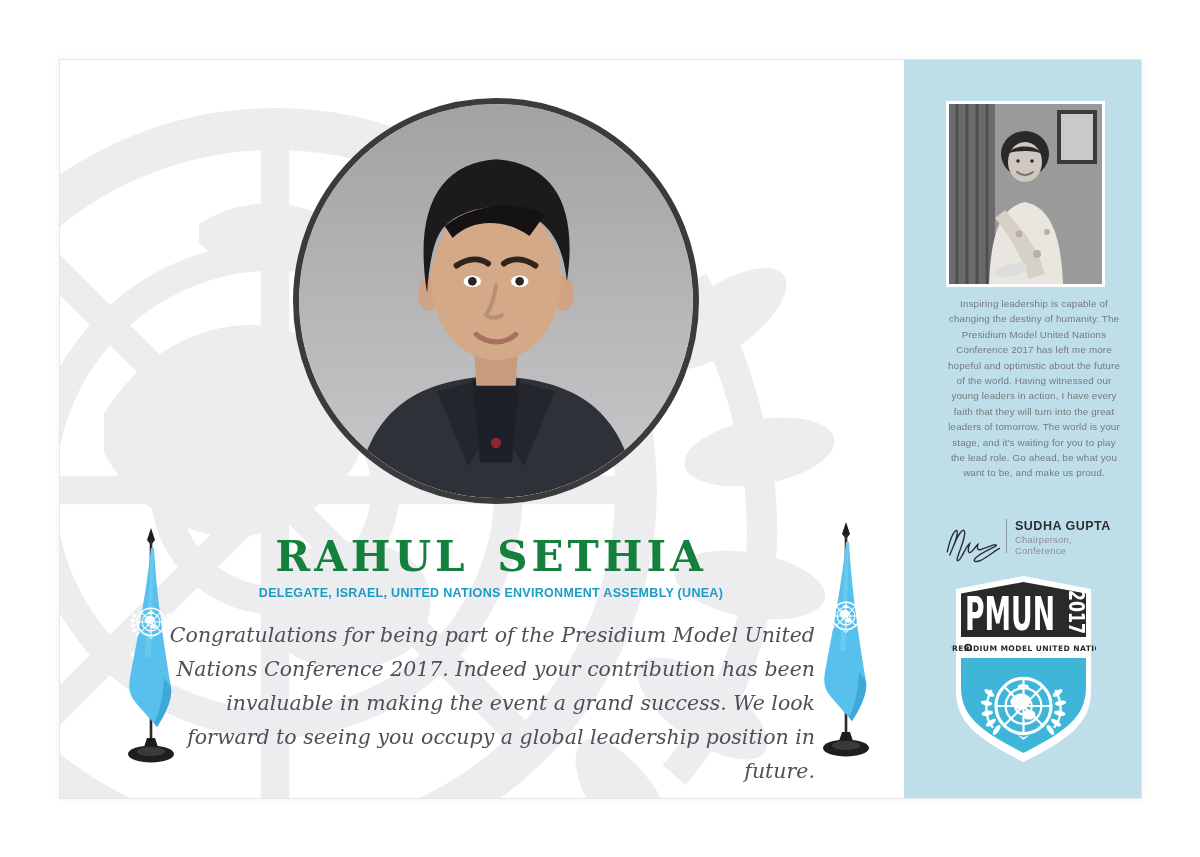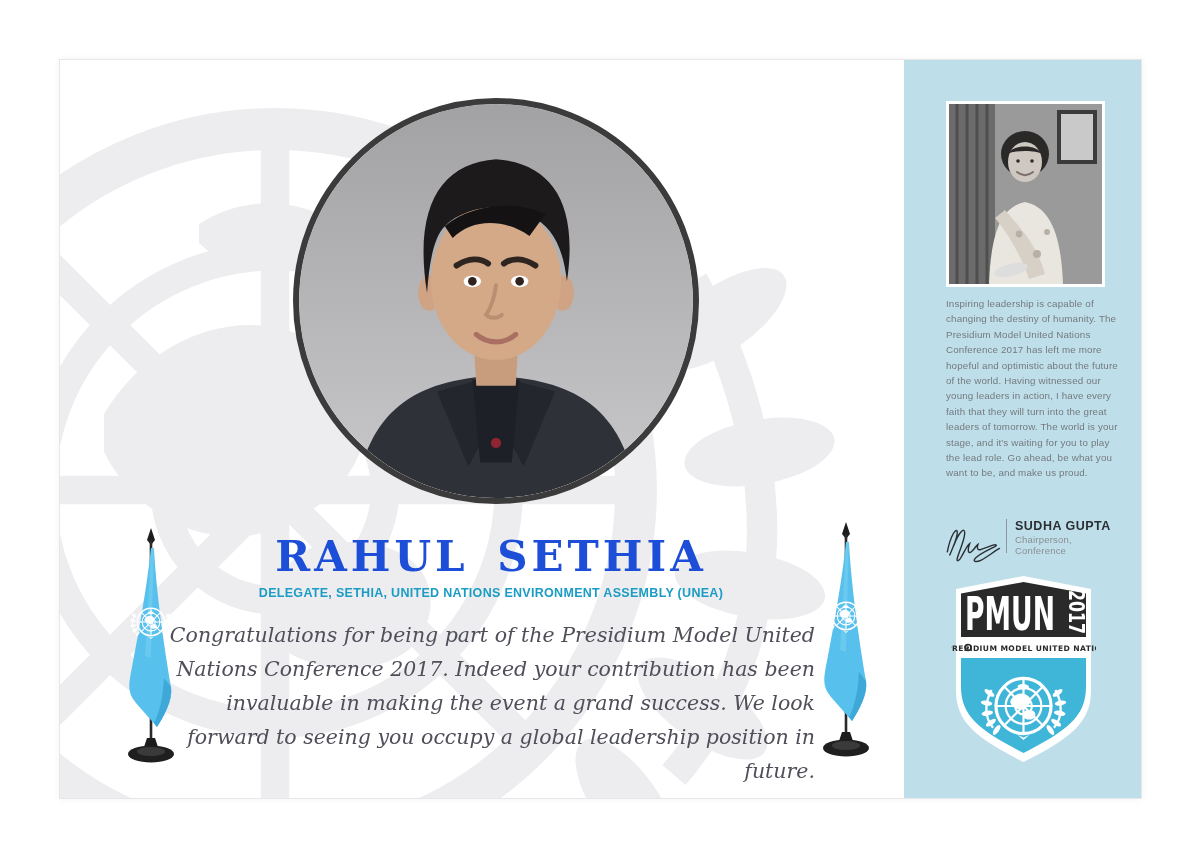--- a/index.html
+++ b/index.html
@@ -8,35 +8,35 @@
   .certificate{position:absolute;left:59px;top:59px;width:1081px;height:738px;background:#ffffff;
     border:1px solid #e7e7ea;box-shadow:0 0 8px rgba(0,0,0,.05);overflow:hidden;}
   .watermark{position:absolute;left:0;top:0;width:900px;height:738px;pointer-events:none;}
   .main-area{position:absolute;left:0;top:0;width:844px;height:738px;}
   .portrait{position:absolute;left:233px;top:38px;width:406px;height:406px;border-radius:50%;
     border:6px solid #3b3b3b;box-sizing:border-box;
     box-shadow:inset 0 0 0 4px #ffffff, inset 0 0 0 6px #3b3b3b;overflow:hidden;background:#b9b9bb;}
   .portrait svg{width:100%;height:100%;display:block;border-radius:50%;}
   .recipient-name{position:absolute;left:0;top:472px;width:862px;text-align:center;
     font-family:"DejaVu Serif","Liberation Serif",serif;font-weight:bold;font-size:42px;
-    letter-spacing:4px;word-spacing:10px;color:#1d4ed8;}
+    letter-spacing:4px;word-spacing:10px;color:#15803d;}
   .recipient-role{position:absolute;left:0;top:526px;width:862px;text-align:center;
     font-size:12.5px;font-weight:bold;letter-spacing:.3px;color:#1b9cc4;}
   .message{position:absolute;left:107px;top:558px;width:648px;text-align:right;
     font-family:"DejaVu Serif","Liberation Serif",serif;font-style:italic;font-size:20.5px;
     line-height:34px;color:#4e4f58;}
   .flag{position:absolute;width:100px;height:243px;}
   .flag-left{left:41px;top:466px;}
   .flag-right{left:736px;top:460px;}
   .sidebar{position:absolute;left:844px;top:0;width:237px;height:738px;background:#bedfea;}
   .chairperson-photo{position:absolute;left:42px;top:41px;width:153px;height:180px;
     border:3px solid #ffffff;box-sizing:content-box;background:#9a9a9a;}
   .chairperson-photo svg{width:100%;height:100%;display:block;}
   .testimonial{position:absolute;left:42px;top:236px;width:176px;font-size:9.8px;line-height:15.4px;
-    letter-spacing:.15px;color:#75797d;}
+    letter-spacing:.15px;color:#75797d;text-align:center;}
   .sig-row{position:absolute;left:40px;top:459px;width:180px;height:48px;display:flex;}
   .sig-script{width:58px;height:44px;flex:0 0 auto;}
   .sig-divider{width:1px;height:34px;background:#8b9aa2;margin:0 8px 0 4px;}
   .sig-name{font-size:12.5px;font-weight:bold;letter-spacing:.5px;color:#2b2f33;line-height:15px;}
   .sig-title{font-size:9.5px;color:#8a8e92;letter-spacing:.2px;}
   .badge{position:absolute;left:47px;top:513px;width:145px;height:192px;}
   .hidden-defs{position:absolute;width:0;height:0;overflow:hidden;}
 </style>
 </head>
 <body>
@@ -120,21 +120,21 @@
           <ellipse cx="88" cy="90" rx="4.4" ry="3" fill="#ffffff"></ellipse>
           <ellipse cx="112" cy="90" rx="4.4" ry="3" fill="#ffffff"></ellipse>
           <circle cx="88" cy="90" r="2.2" fill="#30231d"></circle>
           <circle cx="112" cy="90" r="2.2" fill="#30231d"></circle>
           <path d="M100,92 C99,100 97,104 95,107 C97,109 101,109 103,107" stroke="#b98f72" stroke-width="2" fill="none" stroke-linecap="round"></path>
           <path d="M90,117 C96,122 104,122 110,117" stroke="#a96f63" stroke-width="2.6" fill="none" stroke-linecap="round"></path>
         </svg>
       </div>
 
       <div class="recipient-name">RAHUL SETHIA</div>
-      <div class="recipient-role">DELEGATE, SETHIA, UNITED NATIONS ENVIRONMENT ASSEMBLY (UNEA)</div>
+      <div class="recipient-role">DELEGATE, ISRAEL, UNITED NATIONS ENVIRONMENT ASSEMBLY (UNEA)</div>
       <div class="message">Congratulations for being part of the Presidium Model United Nations Conference 2017. Indeed your contribution has been invaluable in making the event a grand success. We look forward to seeing you occupy a global leadership position in future.</div>
 
       <svg class="flag flag-left" viewBox="0 0 100 243">
         <use href="#unFlag"></use>
       </svg>
       <svg class="flag flag-right" viewBox="0 0 100 243">
         <use href="#unFlag"></use>
       </svg>
     </div>
 

